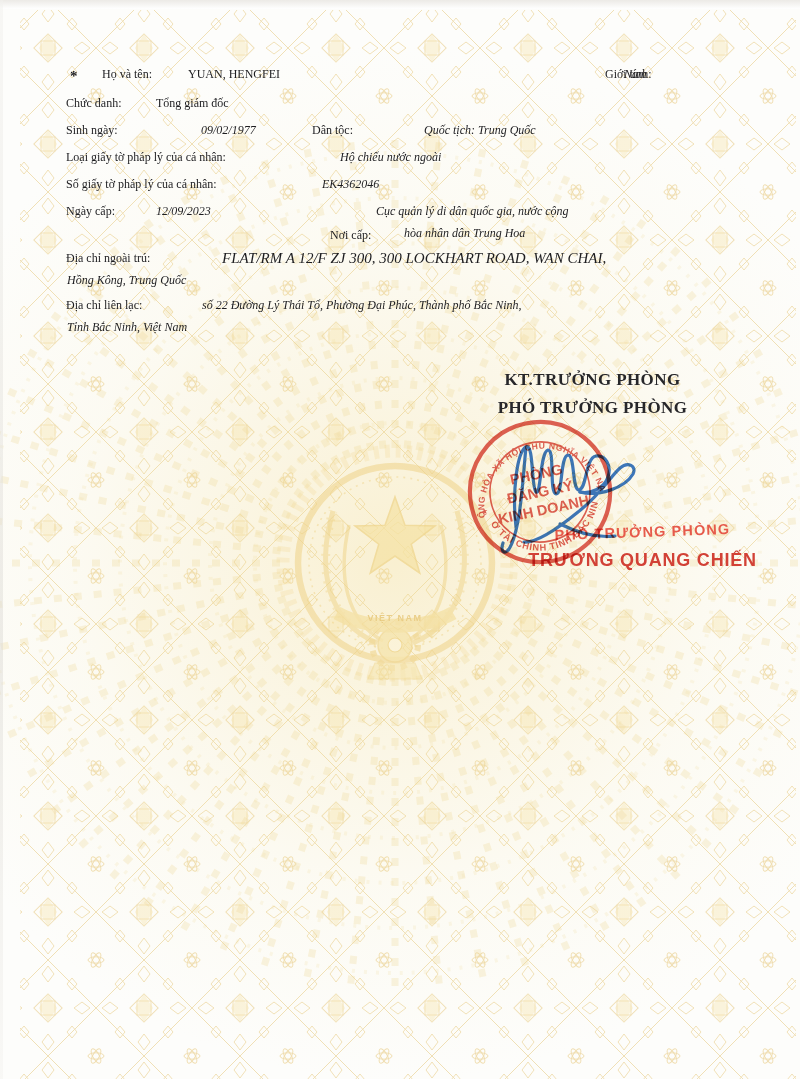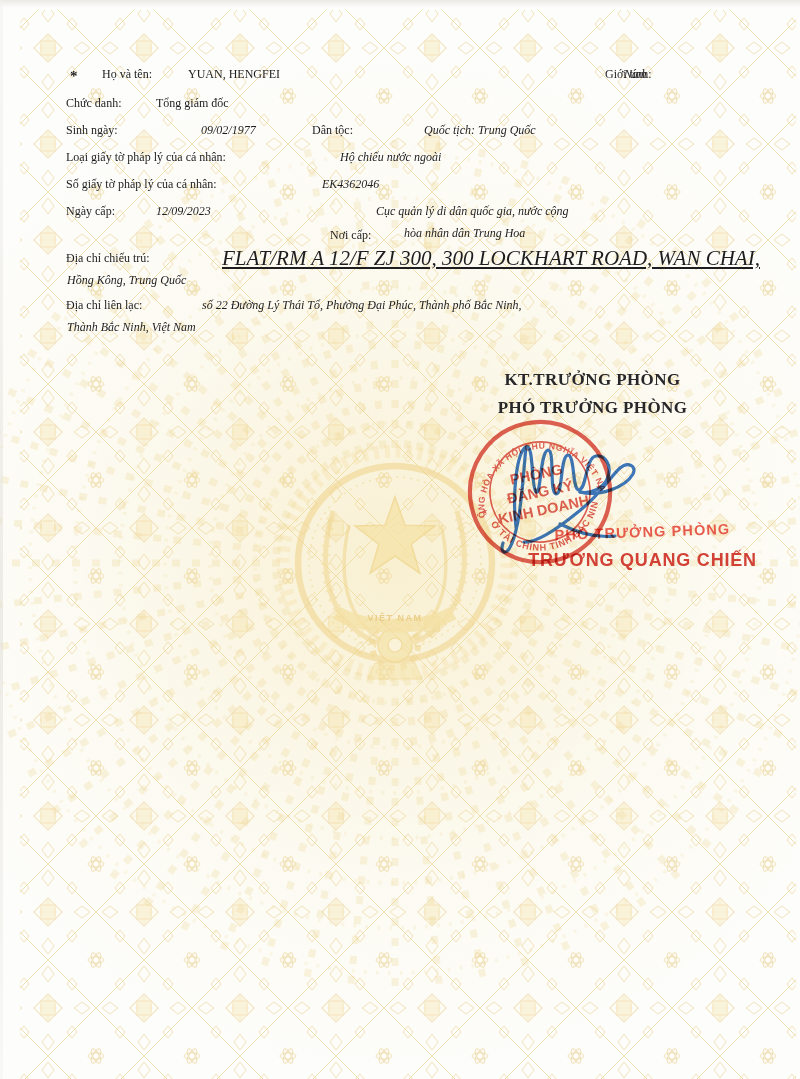--- a/index.html
+++ b/index.html
@@ -187,27 +187,27 @@
 
   <span class="t" style="left:66px;top:174px;">Số giấy tờ pháp lý của cá nhân:</span>
   <span class="t i" style="left:322px;top:174px;">EK4362046</span>
 
   <span class="t" style="left:66px;top:201px;">Ngày cấp:</span>
   <span class="t i" style="left:156px;top:201px;">12/09/2023</span>
   <span class="t" style="left:330px;top:201px;margin-top:24px;">Nơi cấp:</span>
   <span class="t i" style="left:376px;top:201px;">Cục quản lý di dân quốc gia, nước cộng</span>
   <span class="t i" style="left:404px;top:223px;">hòa nhân dân Trung Hoa</span>
 
-  <span class="t" style="left:66px;top:248px;">Địa chỉ chiếu trú:</span>
-  <span class="t i" style="left:222px;top:248px;font-size:21px;text-decoration:underline;">FLAT/RM A 12/F ZJ 300, 300 LOCKHART ROAD, WAN CHAI,</span>
+  <span class="t" style="left:66px;top:248px;">Địa chỉ ngoài trú:</span>
+  <span class="t i" style="left:222px;top:248px;font-size:15px;">FLAT/RM A 12/F ZJ 300, 300 LOCKHART ROAD, WAN CHAI,</span>
   <span class="t i" style="left:67px;top:270px;">Hồng Kông, Trung Quốc</span>
 
   <span class="t" style="left:66px;top:295px;">Địa chỉ liên lạc:</span>
   <span class="t i" style="left:202px;top:295px;">số 22 Đường Lý Thái Tổ, Phường Đại Phúc, Thành phố Bắc Ninh,</span>
-  <span class="t i" style="left:67px;top:317px;">Thành Bắc Ninh, Việt Nam</span>
+  <span class="t i" style="left:67px;top:317px;">Tỉnh Bắc Ninh, Việt Nam</span>
 
   <div class="authority">
     <div>KT.TRƯỞNG PHÒNG</div>
     <div>PHÓ TRƯỞNG PHÒNG</div>
   </div>
 
   <svg class="stamp" width="192" height="192" viewBox="-96 -96 192 192" aria-hidden="true">
     <defs>
       <path id="arcTop" d="M -59,16 A 59 59 0 1 1 59,16" fill="none"></path>
       <path id="arcBottom" d="M -55,21 A 59 59 0 0 0 55,21" fill="none"></path>

